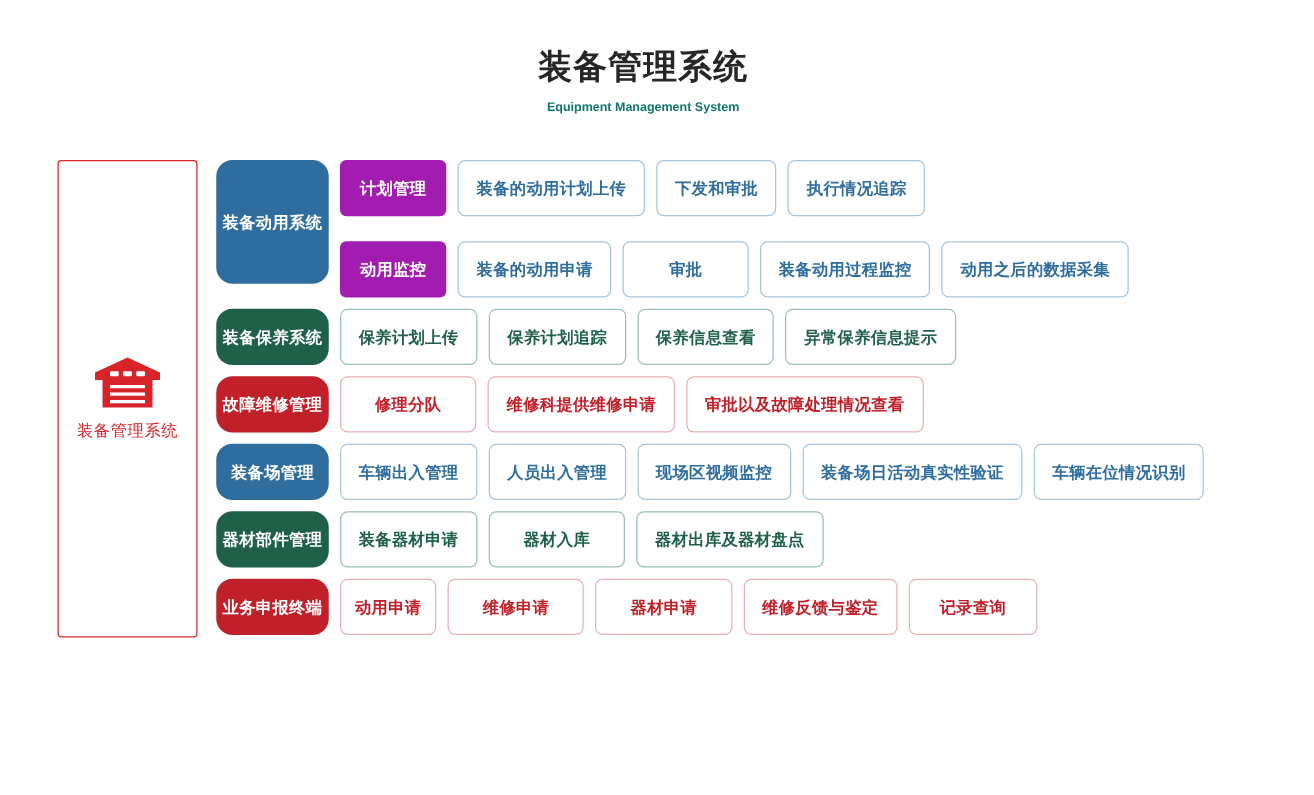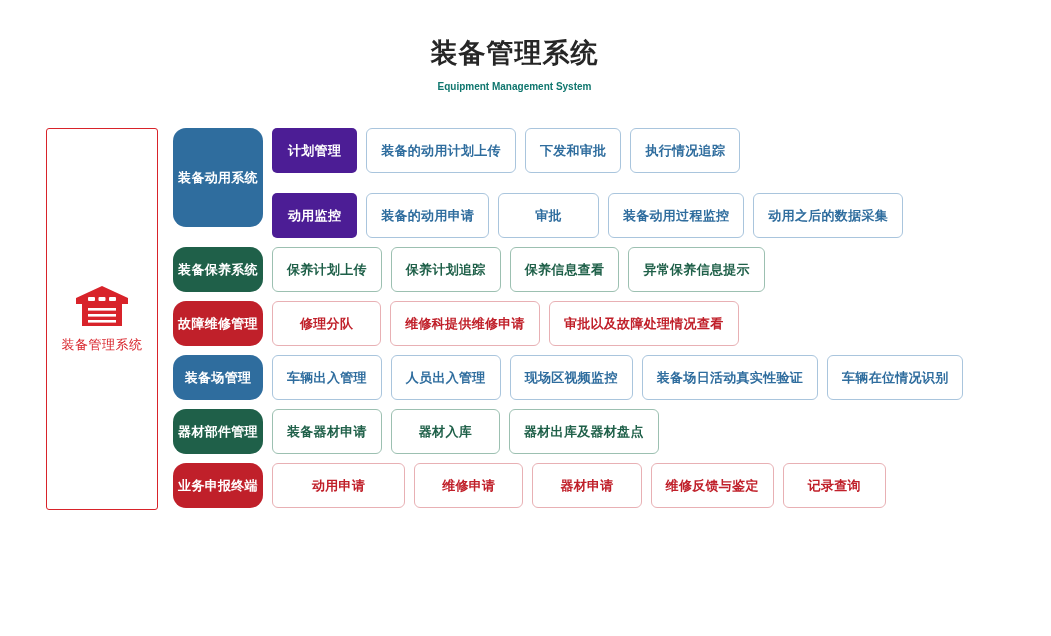--- a/index.html
+++ b/index.html
@@ -125,21 +125,21 @@
   
   .node-solid {
     border-radius: 5px;
     color: #ffffff;
     font-size: 13px;
     font-weight: bold;
     display: flex;
     align-items: center;
     justify-content: center;
     text-align: center;
-    background: #4c1d95;
+    background: #a21caf;
     flex: 0 0 auto;
     padding: 0 16px;
     letter-spacing: 0.3px;
   }
 
   
   .node {
     border-radius: 6px;
     background: #ffffff;
     font-size: 13px;
@@ -260,21 +260,21 @@
             <div class="node n-green" style="padding:0 27px;">器材入库</div>
             <div class="node n-green">器材出库及器材盘点</div>
           </div>
         </div>
       </div>
 
       <div class="row">
         <div class="cat-block cat-red cat-one">业务申报终端</div>
         <div class="sub-rows">
           <div class="sub-row h-row">
-            <div class="node n-red" style="margin-left:0;padding:0 39px;">动用申请</div>
+            <div class="node n-red" style="margin-left:0;padding:0 11px;">动用申请</div>
             <div class="node n-red" style="padding:0 27px;">维修申请</div>
             <div class="node n-red" style="padding:0 27px;">器材申请</div>
             <div class="node n-red">维修反馈与鉴定</div>
             <div class="node n-red" style="padding:0 24px;">记录查询</div>
           </div>
         </div>
       </div>
 
     </div>
   </div>

